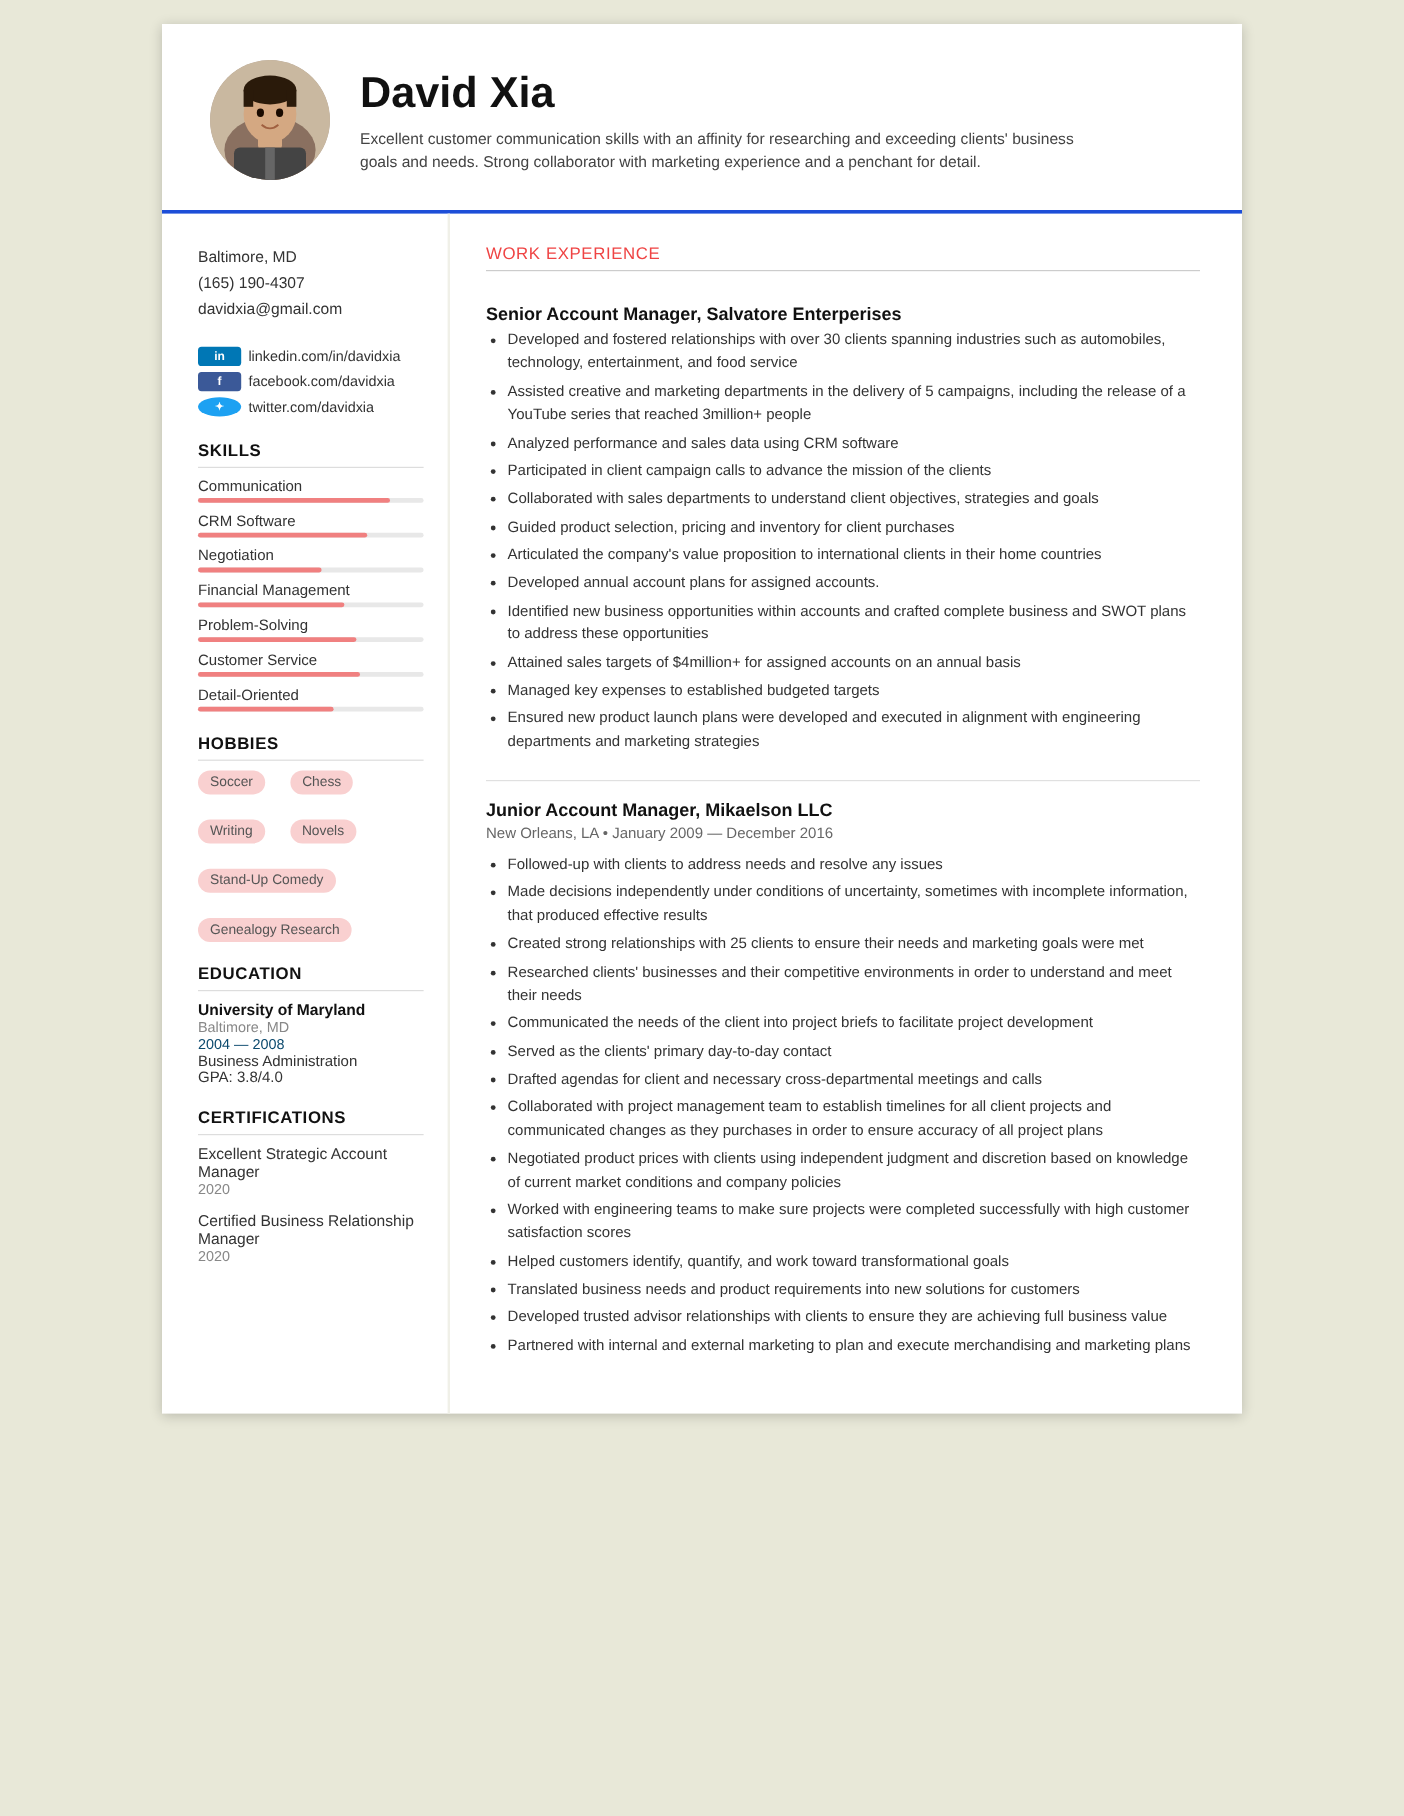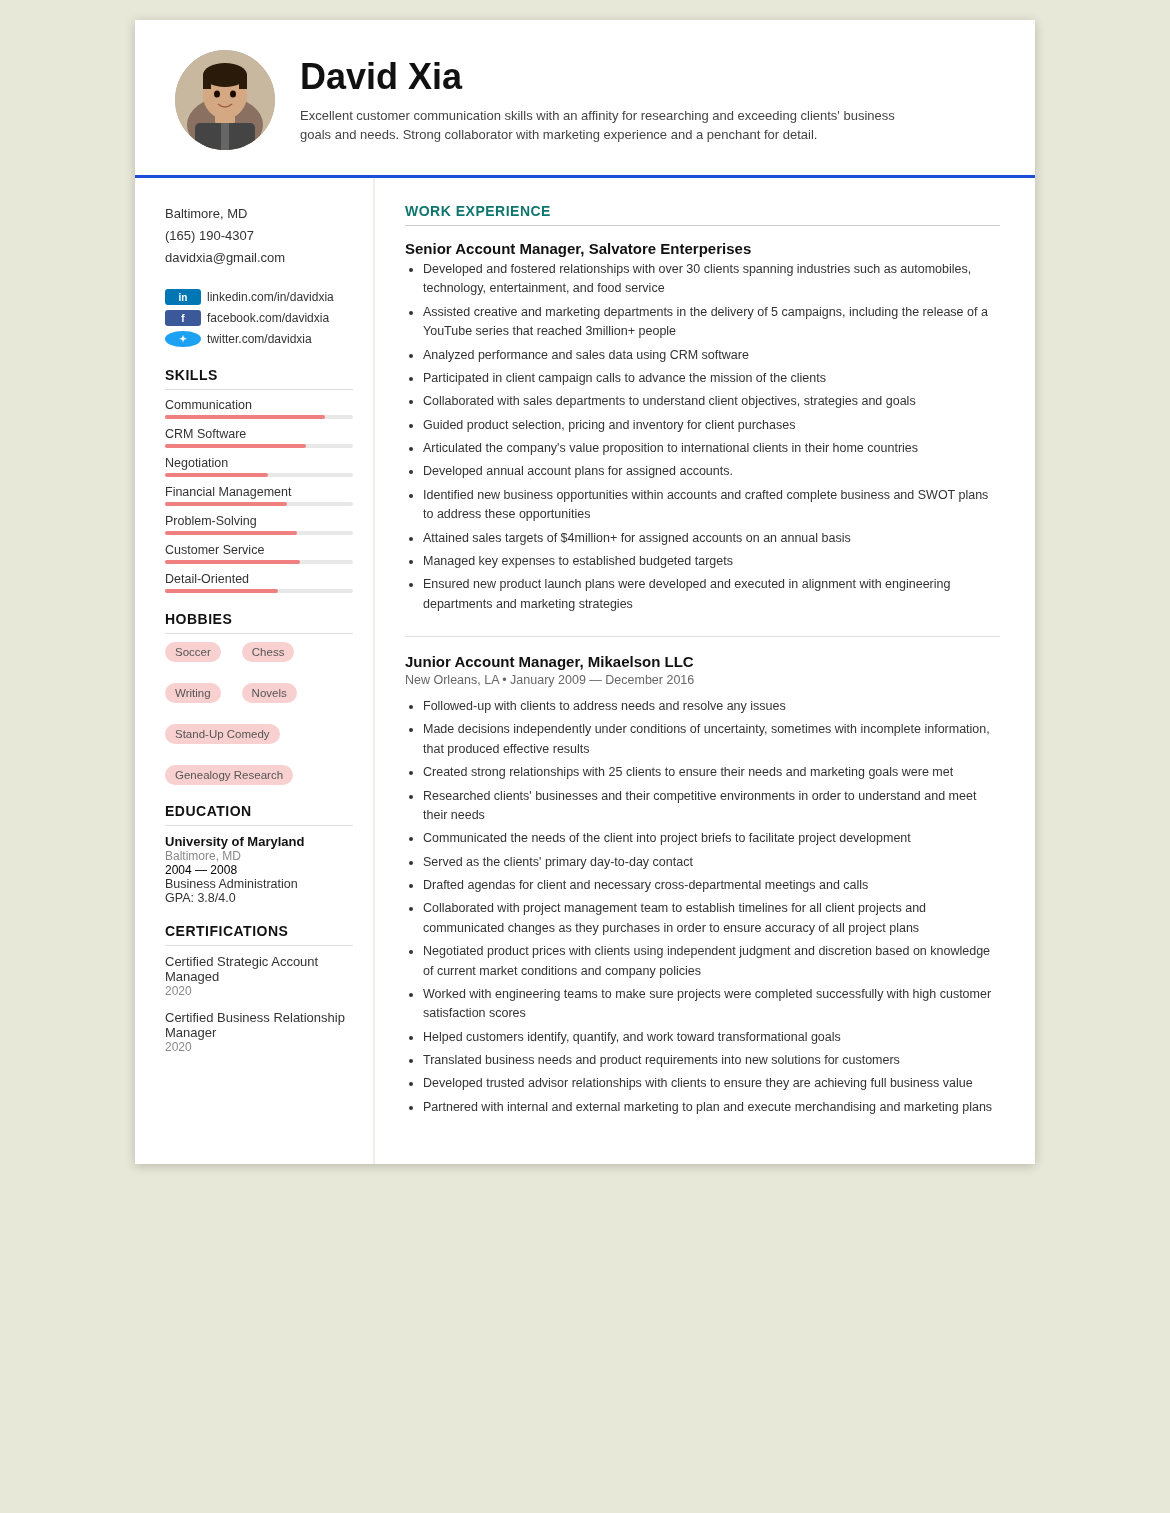--- a/index.html
+++ b/index.html
@@ -161,21 +161,21 @@
       font-size: 13px;
       font-weight: 700;
       color: #111;
     }
     .edu-location {
       font-size: 12px;
       color: #888;
     }
     .edu-dates {
       font-size: 12px;
-      color: #000000;
+      color: #0c4a6e;
     }
     .edu-degree {
       font-size: 12.5px;
       color: #333;
     }
     .edu-gpa {
       font-size: 12.5px;
       color: #333;
     }
     .cert-item {
@@ -185,25 +185,25 @@
       font-size: 13px;
       color: #333;
     }
     .cert-year {
       font-size: 12px;
       color: #888;
     }
     
     .section-title-right {
       font-size: 14px;
-      font-weight: 700;
-      color: #0f766e;
+      font-weight: 400;
+      color: #ef4444;
       text-transform: uppercase;
       letter-spacing: 0.5px;
-      margin-bottom: 14px;
+      margin-bottom: 28px;
       padding-bottom: 6px;
       border-bottom: 1.5px solid #ccc;
     }
     .job-item {
       margin-bottom: 22px;
     }
     .job-title {
       font-size: 15px;
       font-weight: 700;
       color: #111;
@@ -353,21 +353,21 @@
       <div class="edu-location">Baltimore, MD</div>
       <div class="edu-dates">2004 — 2008</div>
       <div class="edu-degree">Business Administration</div>
       <div class="edu-gpa">GPA: 3.8/4.0</div>
     </div>
         </div>
 
       <div class="section-title">CERTIFICATIONS</div>
       <div id="certifications-container">
           <div class="cert-item">
-      <div class="cert-name">Certified Strategic Account Managed</div>
+      <div class="cert-name">Excellent Strategic Account Manager</div>
       <div class="cert-year">2020</div>
     </div>
           <div class="cert-item">
       <div class="cert-name">Certified Business Relationship Manager</div>
       <div class="cert-year">2020</div>
     </div>
         </div>
 
     </div>
 

